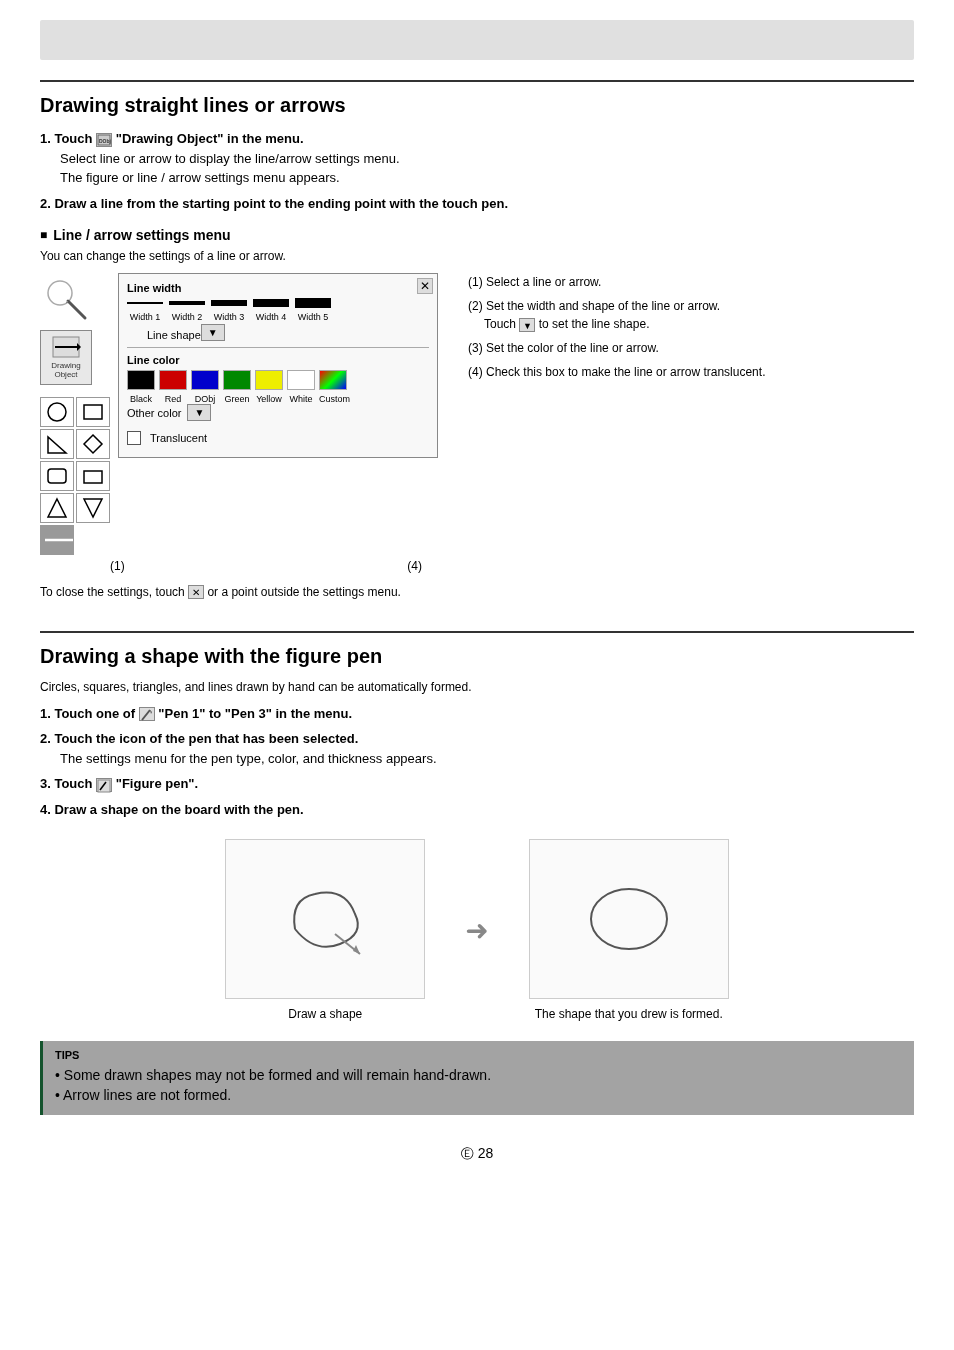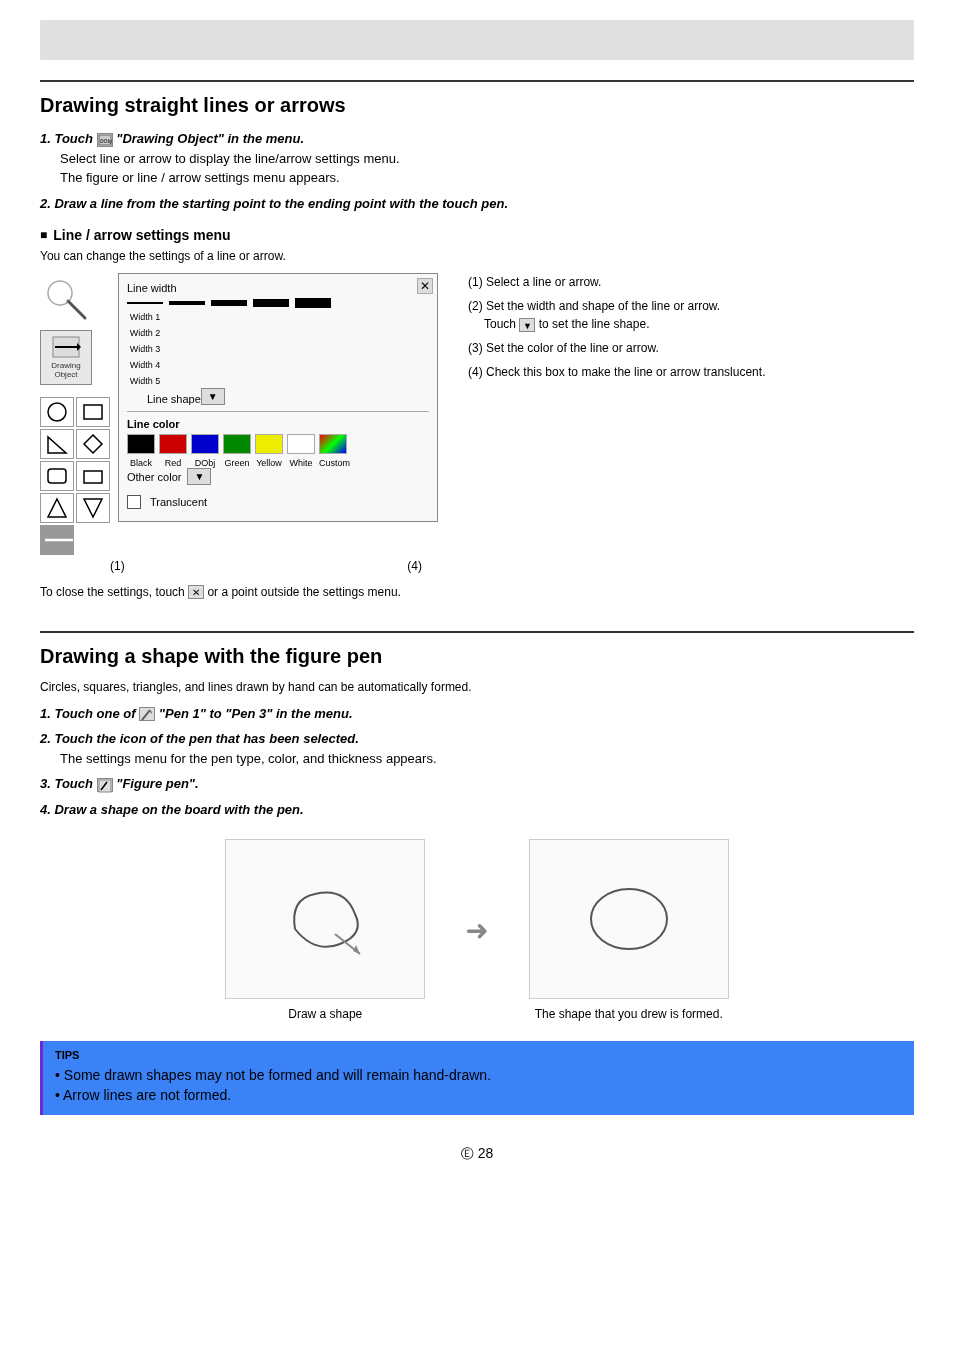--- a/index.html
+++ b/index.html
@@ -32,21 +32,20 @@
       margin-bottom: 12px;
     }
 
     .step {
       margin-bottom: 6px;
       line-height: 1.5;
     }
 
     .step-bold {
       font-weight: bold;
-      font-style: italic;
     }
 
     .step-indent {
       margin-left: 20px;
       line-height: 1.5;
     }
 
     .subsection-title {
       font-size: 14px;
       font-weight: bold;
@@ -80,21 +79,21 @@
       display: flex;
       align-items: center;
       justify-content: center;
       font-size: 12px;
       border: 1px solid #aaa;
       background: #ddd;
     }
 
     .panel-row-title {
       font-size: 11px;
-      font-weight: normal;
+      font-weight: bold;
       margin-bottom: 4px;
     }
 
     .line-widths {
       display: flex;
       gap: 6px;
       align-items: center;
       margin-bottom: 4px;
     }
 
@@ -108,21 +107,20 @@
     .line-w2 { height: 4px; }
     .line-w3 { height: 6px; }
     .line-w4 { height: 8px; }
     .line-w5 { height: 10px; }
 
     .width-labels {
       display: flex;
       gap: 6px;
       font-size: 9px;
       margin-bottom: 2px;
-      flex-direction: column;
     }
 
     .width-label {
       width: 36px;
       text-align: center;
     }
 
     .line-shape-row {
       display: flex;
       align-items: flex-end;
@@ -246,22 +244,22 @@
       text-align: center;
       margin-top: 8px;
     }
 
     .arrow-right {
       font-size: 28px;
       color: #888;
     }
 
     .tips-box {
-      border-left: 3px solid #6d28d9;
-      background: #3b82f6;
+      border-left: 3px solid #14532d;
+      background: #a3a3a3;
       padding: 8px 12px;
       margin-top: 20px;
     }
 
     .tips-title {
       font-size: 11px;
       font-weight: bold;
       margin-bottom: 6px;
     }
 

